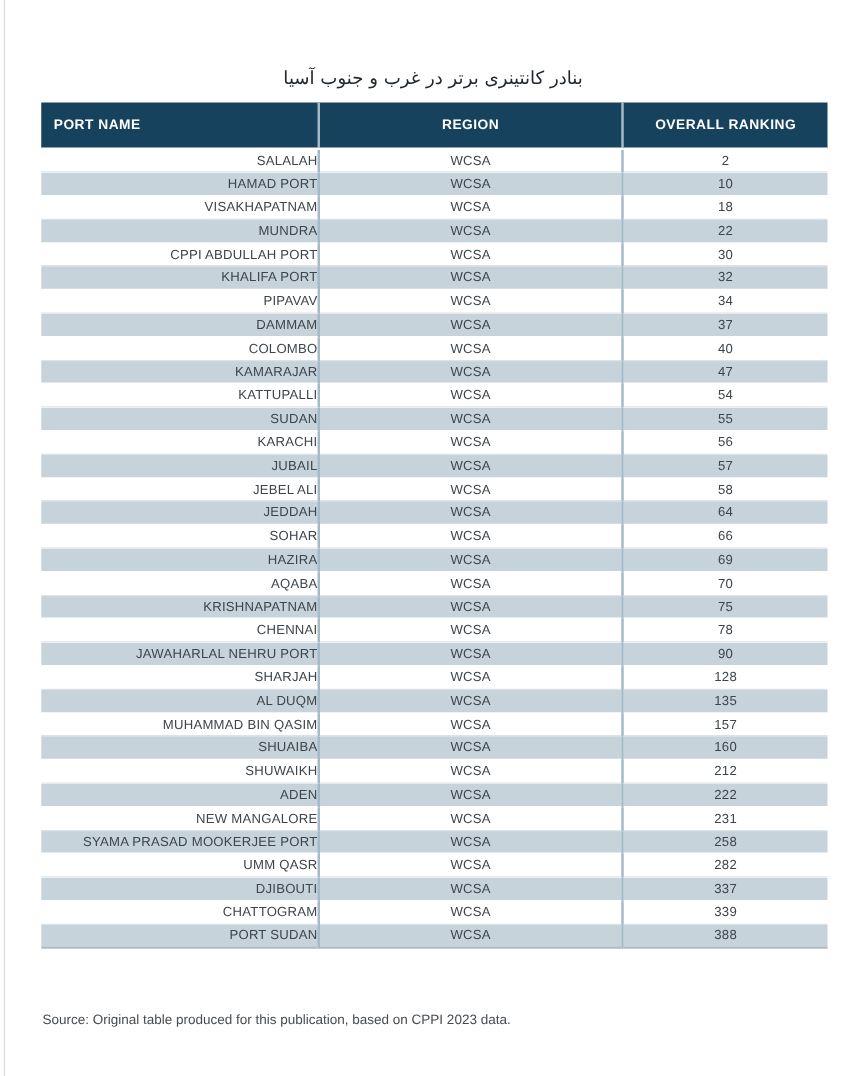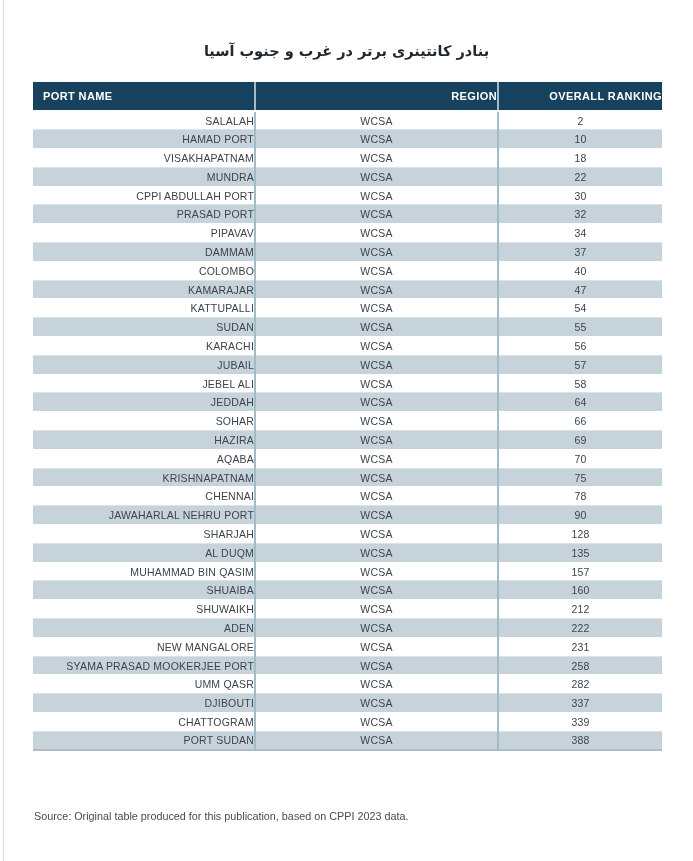--- a/index.html
+++ b/index.html
@@ -20,27 +20,27 @@
     overflow: hidden;
   }
   .left-edge {
     position: absolute;
     left: 3px; top: 0;
     width: 1px; height: 861px;
     background: #dcdcdc;
   }
   .doc-title {
     position: absolute;
-    top: 43px; left: 0;
+    top: 55px; left: 0;
     width: 693px;
     text-align: center;
     direction: rtl;
     font-family: "DejaVu Sans", sans-serif;
     font-size: 14.5px;
-    font-weight: bold;
+    font-weight: normal;
     color: #21282f;
   }
   .table-wrap {
     position: absolute;
     left: 33px; top: 82px;
     width: 629px;
   }
   table {
     width: 100%;
     border-collapse: collapse;
@@ -50,25 +50,25 @@
   col.c-port { width: 222px; }
   col.c-region { width: 243px; }
   col.c-rank { width: 164px; }
   thead th {
     background: var(--header-bg);
     color: var(--header-text);
     font-size: 11px;
     font-weight: bold;
     letter-spacing: 0.4px;
     height: 29px;
-    padding: 0;
+    padding: 12px;
     border-bottom: 2px solid #ffffff;
   }
   thead th.h-port { text-align: left; padding-left: 10px; }
-  thead th.h-region, thead th.h-rank { text-align: right; }
+  thead th.h-region, thead th.h-rank { text-align: center; }
   th + th, td + td { border-left: 2px solid var(--divider); }
   tbody td {
     height: 18.8px;
     padding: 0;
     font-size: 10.5px;
     color: var(--body-text);
     letter-spacing: 0.2px;
     white-space: nowrap;
     overflow: hidden;
   }
@@ -125,21 +125,21 @@
           <td class="port">MUNDRA</td>
           <td class="region">WCSA</td>
           <td class="rank">22</td>
         </tr>
         <tr>
           <td class="port">CPPI ABDULLAH PORT</td>
           <td class="region">WCSA</td>
           <td class="rank">30</td>
         </tr>
         <tr>
-          <td class="port">PRASAD PORT</td>
+          <td class="port">KHALIFA PORT</td>
           <td class="region">WCSA</td>
           <td class="rank">32</td>
         </tr>
         <tr>
           <td class="port">PIPAVAV</td>
           <td class="region">WCSA</td>
           <td class="rank">34</td>
         </tr>
         <tr>
           <td class="port">DAMMAM</td>

